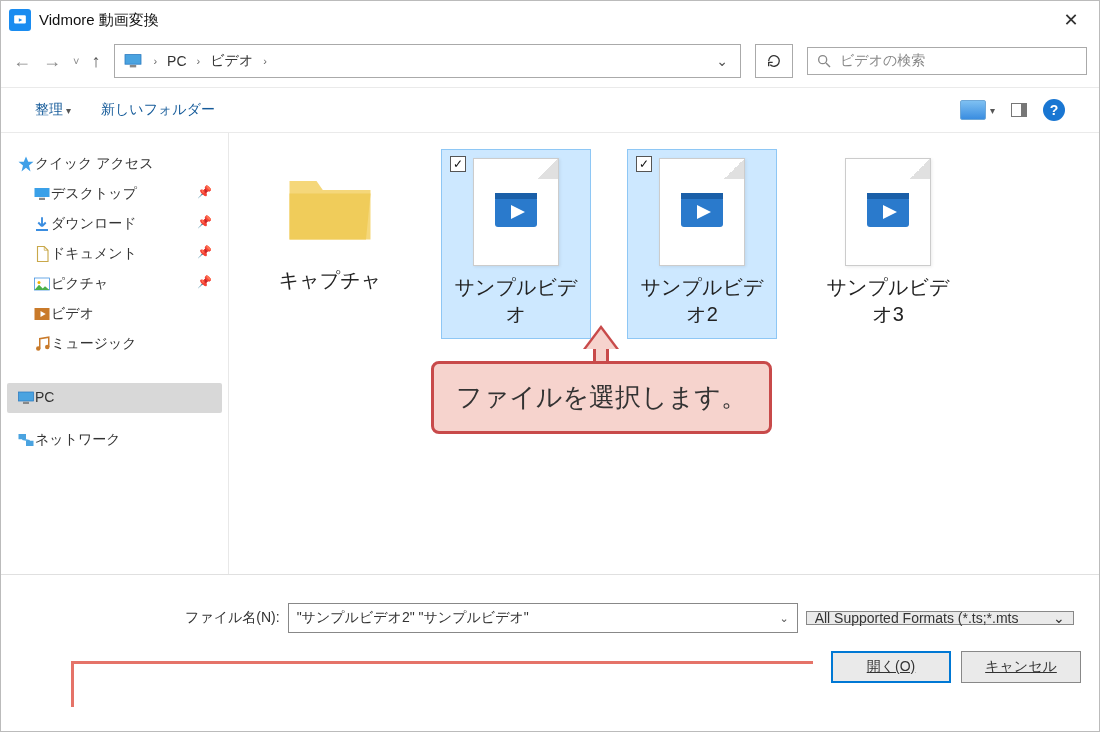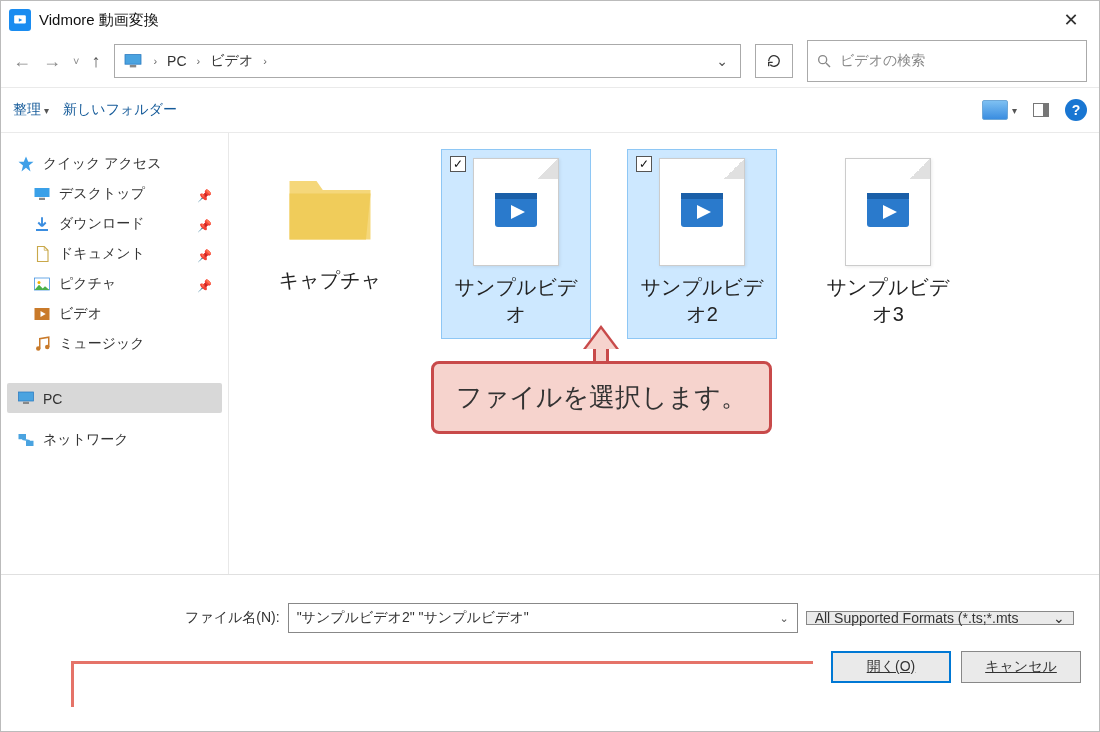--- a/index.html
+++ b/index.html
@@ -13,32 +13,32 @@
   .navrow { display: flex; align-items: center; gap: 14px; padding: 6px 12px 10px 12px; height:48px;}
   .nav-arrows { display:flex; gap:12px; align-items:center; color:#888;}
   .nav-arrows span {cursor:default; font-size:18px;}
   .nav-arrows .up{cursor:pointer; color:#555;}
   .addrbar { flex: 1; display: flex; align-items:center; border: 1px solid #aaa; height: 34px; padding: 0 4px 0 8px; gap:8px;}
   .addrbar .pc-icon { width:20px; height:16px; }
   .addrbar .crumb { cursor:pointer; }
   .addrbar .sep { color:#666; font-size:11px; padding:0 2px;}
   .addrbar .end-drop { margin-left:auto; color:#555; padding:0 8px; cursor:pointer;}
   .refresh-box { width:38px; height:34px; border:1px solid #aaa; display:flex; align-items:center; justify-content:center; cursor:pointer;}
-  .searchbox { width: 280px; height:42px; border:1px solid #aaa; display:flex; align-items:center; padding:0 8px; gap:8px; color:#888;}
-  .toolbar { display:flex; align-items:center; border-top:1px solid #eaeaea; border-bottom:1px solid #eaeaea; padding: 8px 12px; gap:14px; height:46px; background:#fff;}
+  .searchbox { width: 280px; height:28px; border:1px solid #aaa; display:flex; align-items:center; padding:0 8px; gap:8px; color:#888;}
+  .toolbar { display:flex; align-items:center; border-top:1px solid #eaeaea; border-bottom:1px solid #eaeaea; padding: 8px 34px; gap:30px; height:46px; background:#fff;}
   .toolbar .tb-item { color:#145a99; cursor:pointer; display:flex; align-items:center; gap:3px;}
   .toolbar-right { margin-left:auto; display:flex; align-items:center; gap:16px;}
   .tb-dd {font-size:10px; color:#555;}
   .view-icon { width:26px;height:20px; background:linear-gradient(#7ec0f2,#3a8de0); border:1px solid #6fa8d8; border-radius:2px;}
   .panel-icon { width:16px;height:14px; border:1.5px solid #777; position:relative;}
   .panel-icon::after{content:"";position:absolute;width:5px;top:0;bottom:0;right:0;background:#777;}
   .help-icon { width:22px; height:22px; border-radius:50%; background:#1976d2; color:#fff; display:flex; align-items:center; justify-content:center; font-size:14px; font-weight:bold; cursor:pointer;}
   .body { flex:1; display:flex; min-height:0;}
   .sidebar { width:228px; border-right:1px solid #e8e8e8; padding:16px 6px; overflow:auto;}
-  .sb-item { display:flex; align-items:flex-end; gap:8px; padding:6px 10px; cursor:pointer; border-radius:2px;}
+  .sb-item { display:flex; align-items:flex-start; gap:0; padding:6px 10px; cursor:pointer; border-radius:2px;}
   .sb-item.sel { background:#d8d8d8;}
   .sb-icon { width:18px; height:18px; display:flex; align-items:center; justify-content:center;}
   .pin { color:#888; margin-left:auto; font-size:12px;}
   .content { flex:1; padding:16px 26px; display:flex; gap:36px; align-items:flex-start;}
   .file { width:150px; text-align:center; cursor:pointer; position:relative; padding:6px 4px 10px 4px; border:1px solid transparent;}
   .file.sel { background:#cde8ff; border-color:#8ec7f5;}
   .file .cb { position:absolute; top:6px; left:8px; width:16px; height:16px; border:1px solid #555; background:#fff; display:flex;align-items:center;justify-content:center; font-size:12px; color:#111;}
   .folder-ic { width:98px; height:72px; margin: 16px auto 20px auto;}
   .file-page { width:86px; height:108px; margin:2px auto 8px auto; background:#fff; border:1px solid #ccc; position:relative; box-shadow:1px 1px 3px rgba(0,0,0,.08);}
   .file-page::before{content:"";position:absolute;top:0;right:0;width:20px;height:20px;background:linear-gradient(135deg, transparent 50%, #e0e0e0 50%);}

